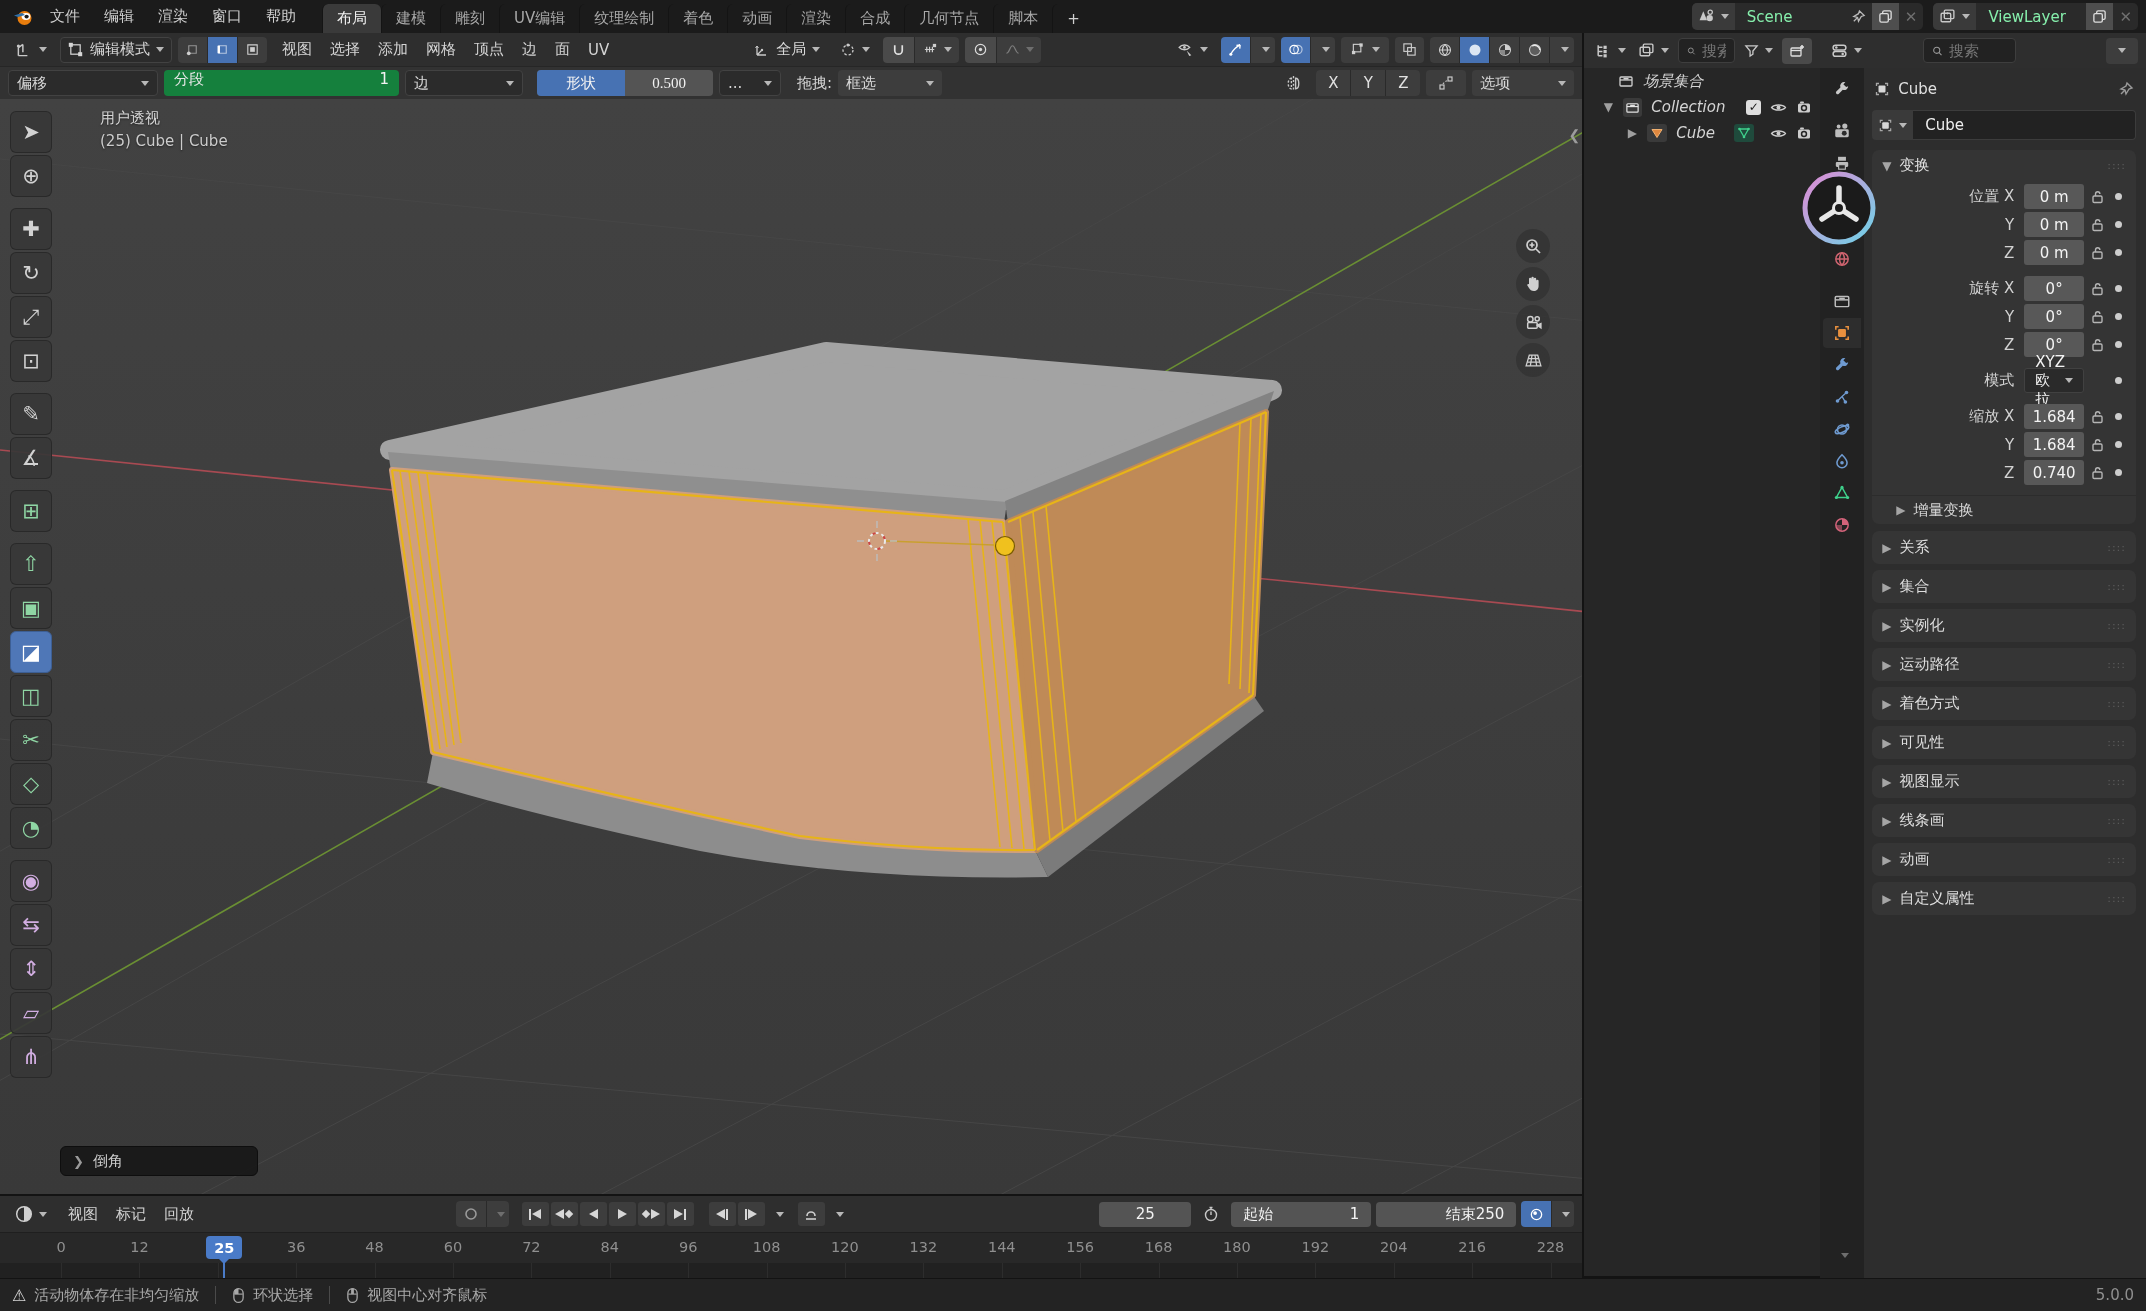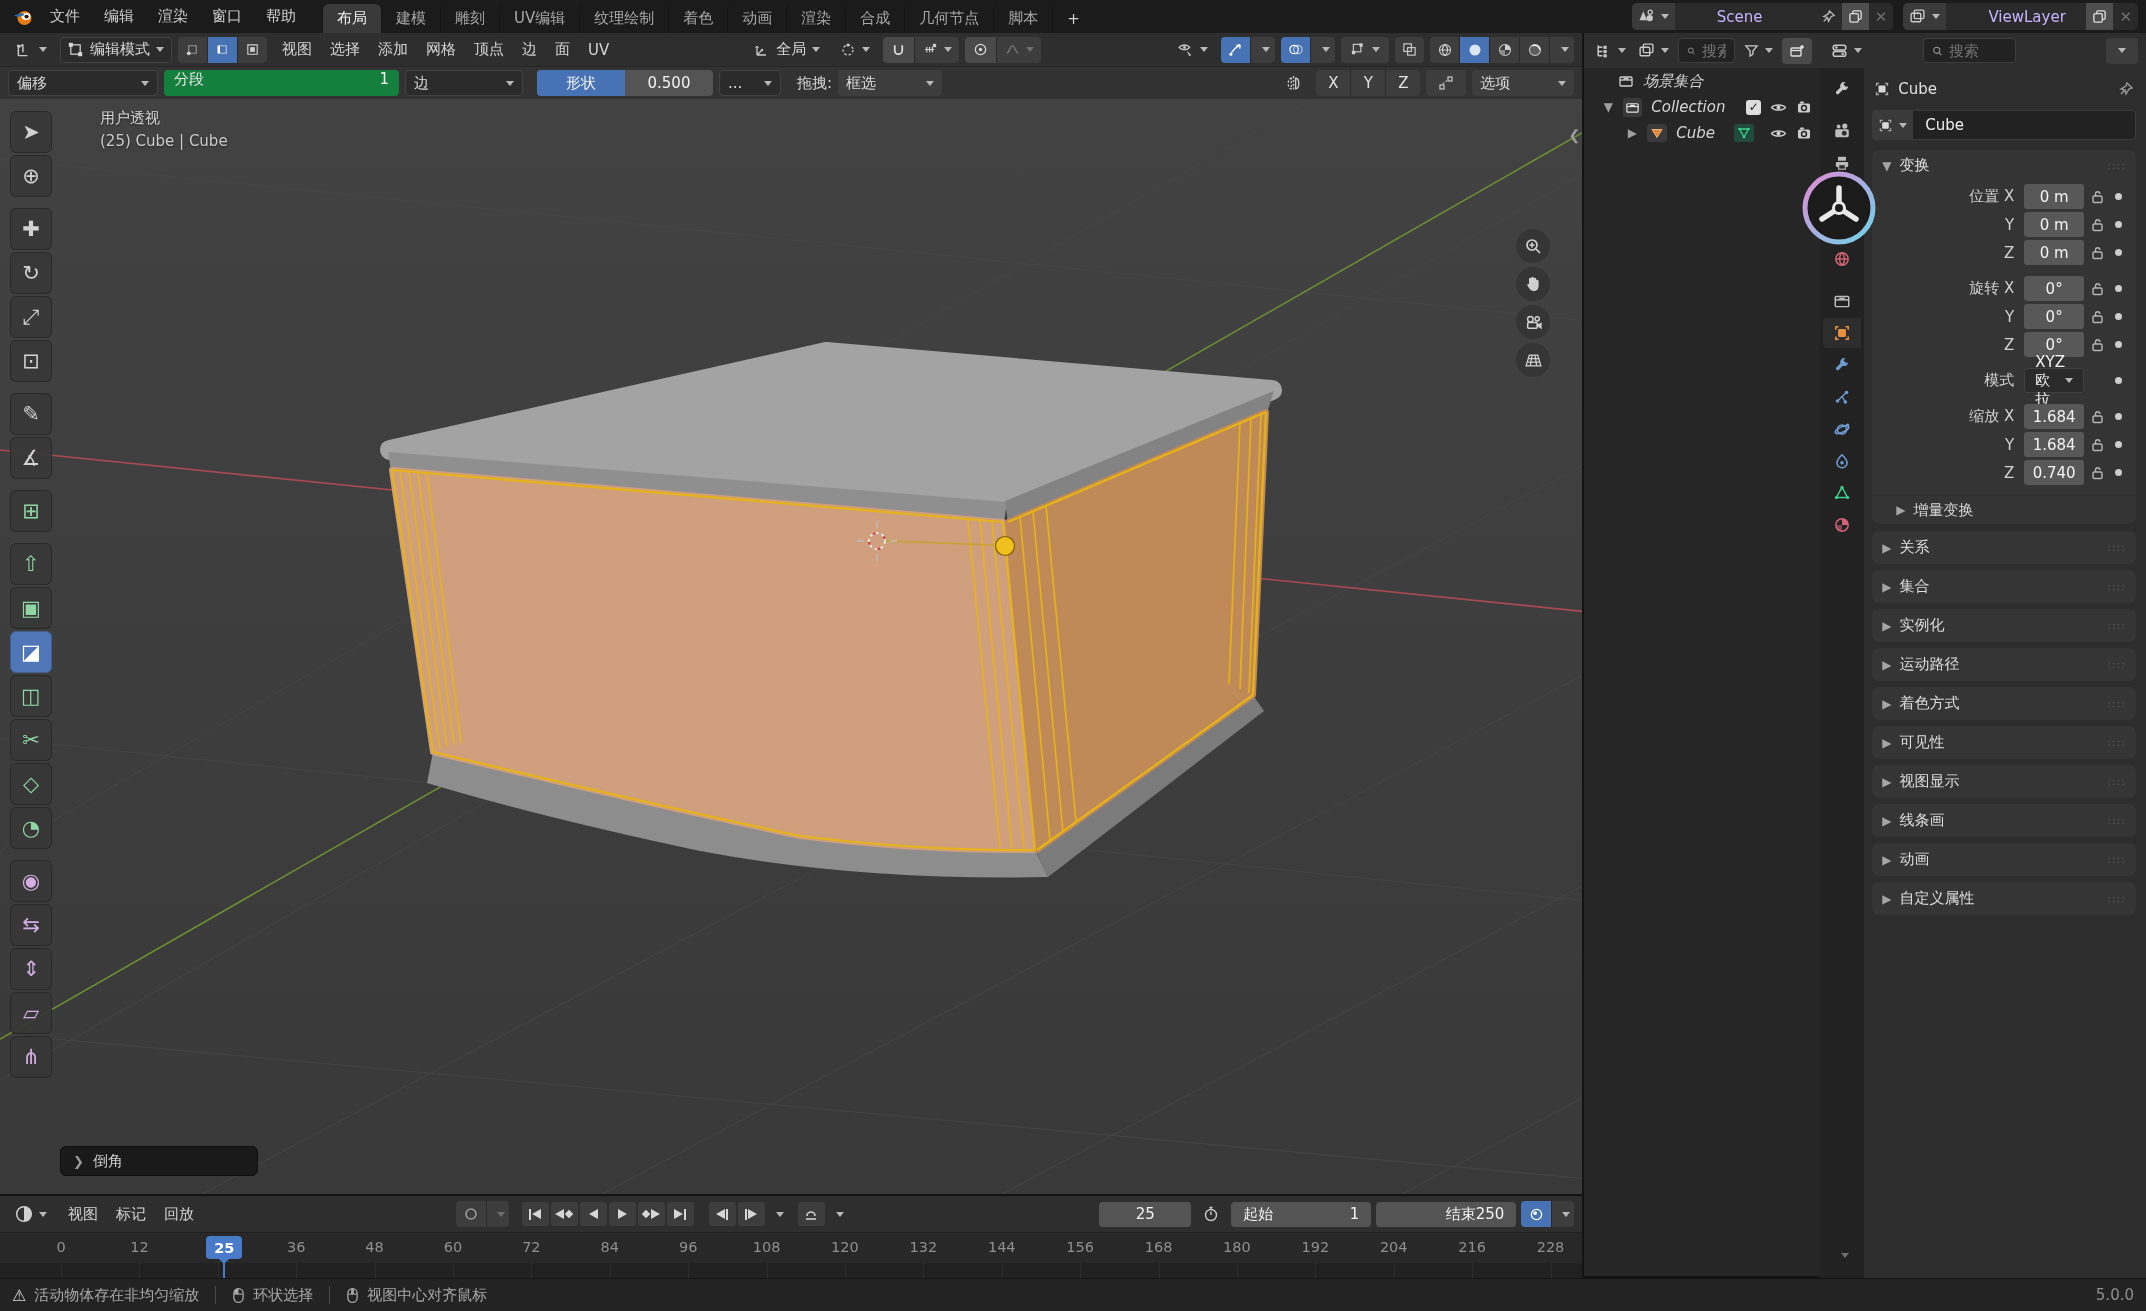--- a/index.html
+++ b/index.html
@@ -19,21 +19,21 @@
   
   #topbar { height:33px; background:#1b1b1b; display:flex; align-items:center; padding:0 8px; flex:0 0 33px; }
   .menu-item { padding:0 12px; height:33px; display:flex; align-items:center; color:#cfcfcf; }
   #ws-tabs { display:flex; margin-left:14px; height:33px; align-items:flex-end; }
   .ws-tab { padding:0 14px; height:29px; display:flex; align-items:center; color:#a9a9a9; border-radius:6px 6px 0 0; border-left:1px solid #141414; }
   .ws-tab.active { background:#3a3a3a; color:#f0f0f0; }
   .ws-tab.add { color:#cfcfcf; }
   #topbar-right { margin-left:auto; display:flex; gap:10px; align-items:center; }
   .id-block { display:flex; align-items:center; background:#2a2a2a; border-radius:5px; overflow:hidden; height:27px; }
   .id-block .icon-seg { display:flex; align-items:center; background:#3a3a3a; height:100%; padding:0 6px; }
-  .id-block .name-seg { padding:0 12px; color:#c4b5fd; min-width:110px;margin-left:30px; }
+  .id-block .name-seg { padding:0 12px; color:#86efac; min-width:110px; }
   .id-block .mini { padding:0 6px; height:100%; display:flex; align-items:center; }
   .id-block .mini.lit { background:#4e4e4e; }
 
   
   #main { flex:1; display:flex; min-height:0; }
   #left { width:1765px; display:flex; flex-direction:column; border-right:2px solid #131313; }
   #right { flex:1; display:flex; flex-direction:row; background:#242424; }
 
   
   #vp-header, #tool-settings { height:33px; background:#2e2e2e; display:flex; align-items:center; padding:0 8px; gap:6px; flex:0 0 33px; }
@@ -399,21 +399,21 @@
           <span class="caret" style="margin-left:auto;"></span>
         </span>
         <span class="numfield" style="width:235px;">
           <span class="nlab">分段</span>
           <span class="nval">1</span>
         </span>
         <span class="ddark" style="width:118px;">
           <span>边</span>
           <span class="caret" style="margin-left:auto;"></span>
         </span>
-        <span class="slider" style="margin-left:8px;">
+        <span class="slider" style="margin-left:8px;font-family:Liberation Serif, serif;">
           <span class="fill"></span>
           <span class="lab">形状</span>
           <span class="val">0.500</span>
         </span>
         <span class="ddark" style="width:62px;">
           <span>...</span>
           <span class="caret" style="margin-left:auto;"></span>
         </span>
         <span style="margin-left:10px;color:#d4d4d4;">拖拽:</span>
         <span class="ddark" style="width:104px;background:#3d3d3d;border:none;">

